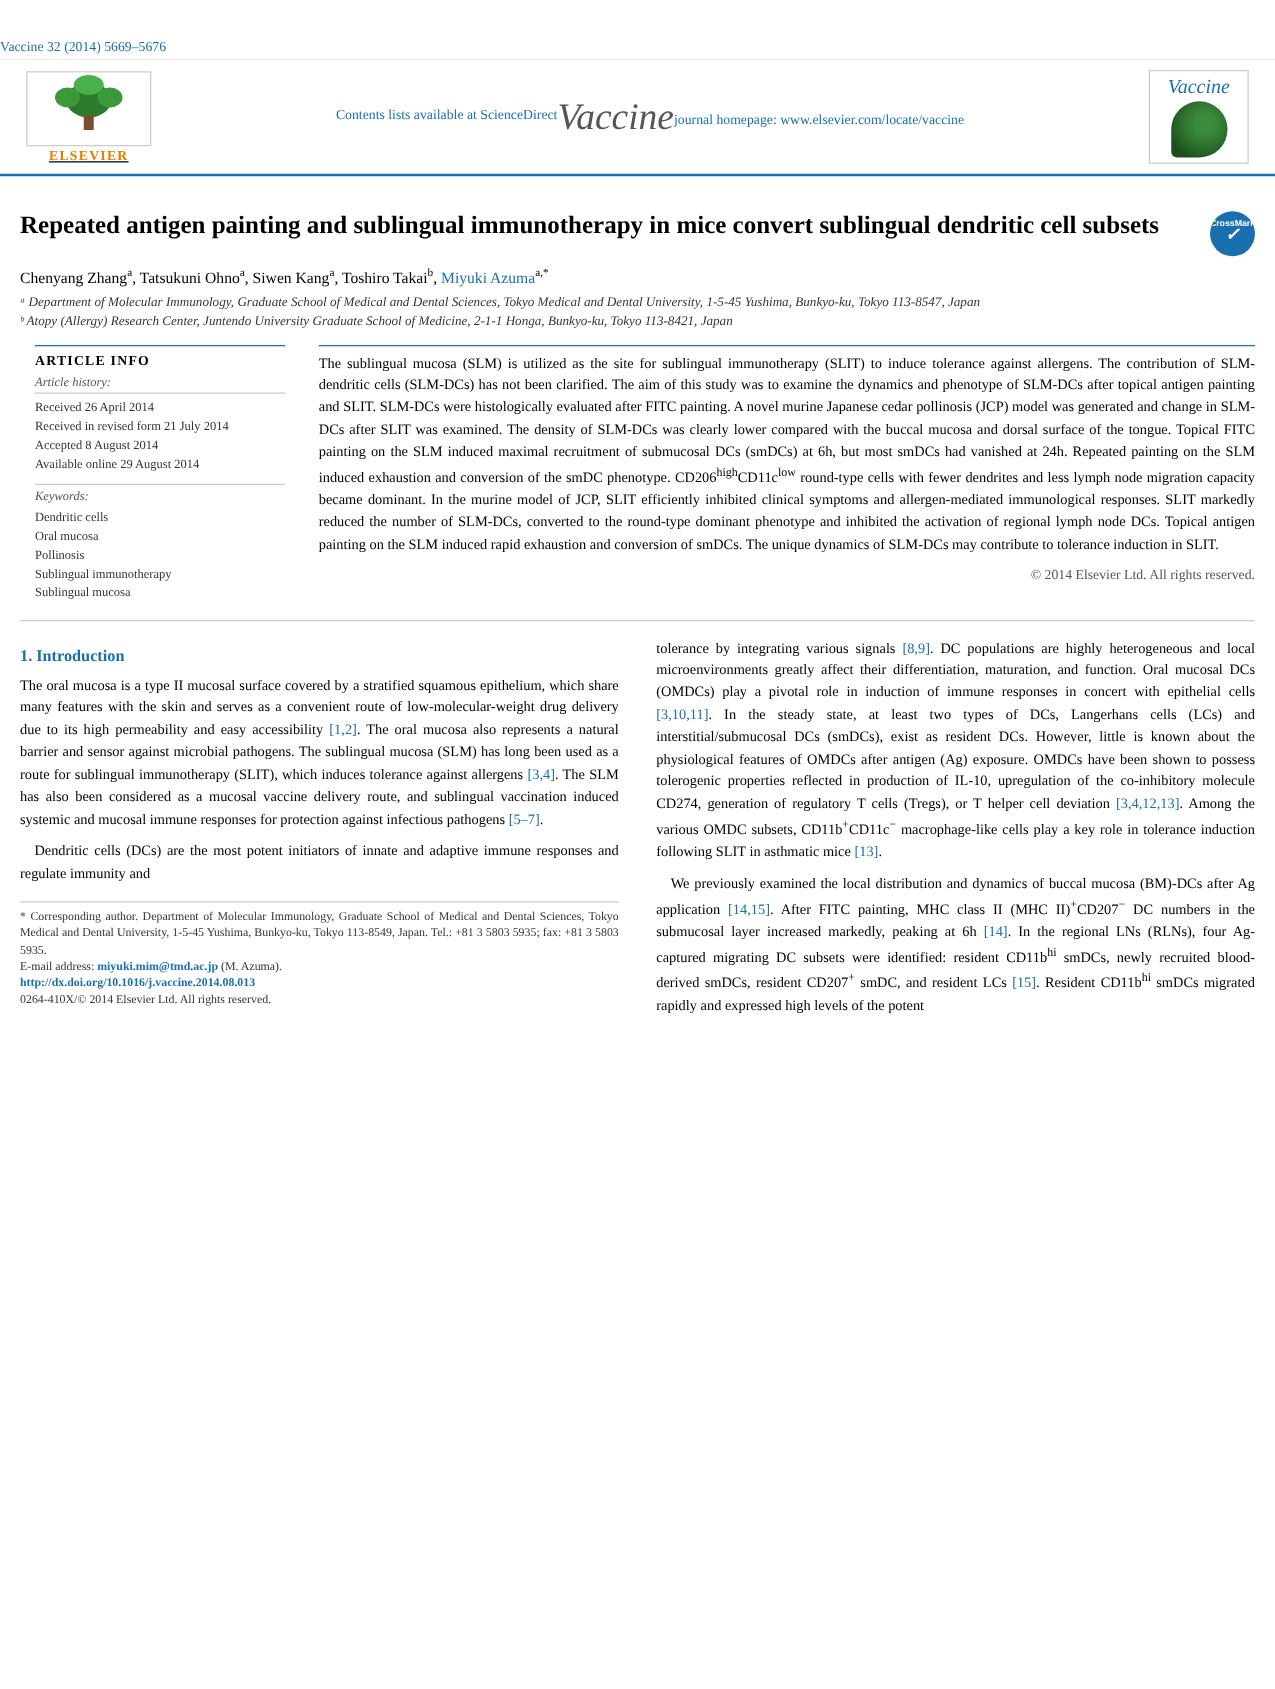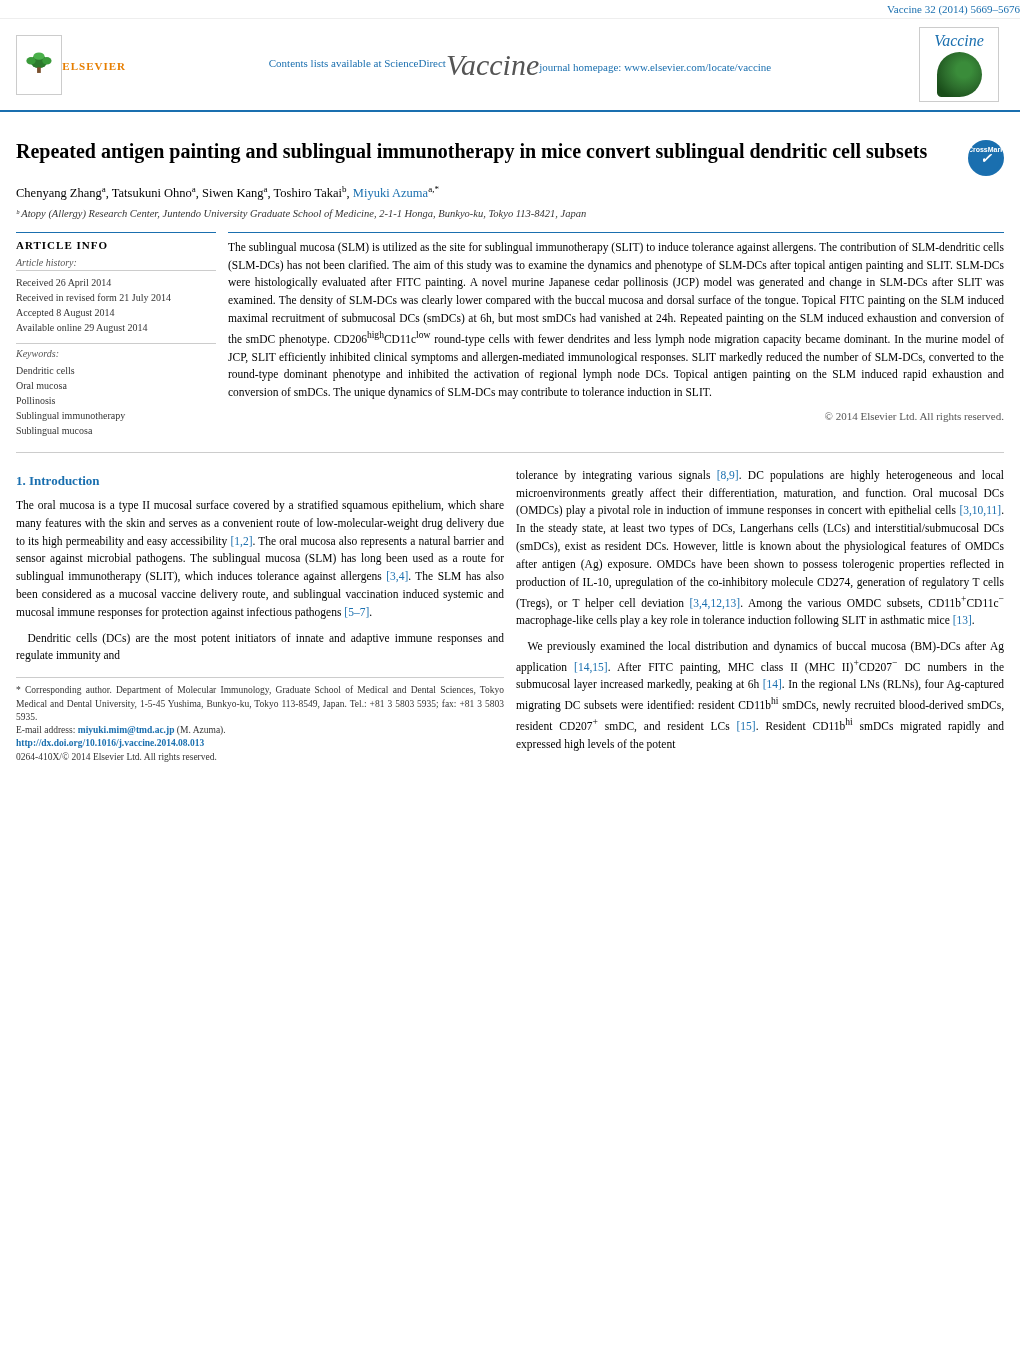--- a/index.html
+++ b/index.html
@@ -13,25 +13,26 @@
     }
     .header-area {
       display: flex;
       align-items: stretch;
       border-bottom: 2px solid #1a6faf;
       padding: 8px 16px;
       gap: 10px;
     }
     .elsevier-logo {
       display: flex;
-      flex-direction: row;
+      flex-direction: column;
       align-items: center;
       justify-content: center;
       width: 110px;
       flex-shrink: 0;
+      text-decoration: underline;
     }
     .elsevier-logo .logo-box {
       width: 100px;
       height: 60px;
       background: #fff;
       border: 1px solid #ccc;
       display: flex;
       align-items: center;
       justify-content: center;
       overflow: hidden;
@@ -150,22 +151,23 @@
     }
     .affiliations {
       font-size: 10.5px;
       color: #333;
       margin-bottom: 10px;
       font-style: italic;
       line-height: 1.4;
     }
     .two-col {
       display: flex;
-      gap: 12px;
+      gap: 27px;
       margin-top: 10px;
+      margin-left: 12px;
     }
     .article-info {
       width: 200px;
       flex-shrink: 0;
       border-top: 1px solid #1a6faf;
       padding-top: 6px;
     }
     .article-info h3 {
       font-size: 11px;
       font-weight: bold;
@@ -231,21 +233,21 @@
       text-align: right;
       margin-top: 8px;
     }
     .divider {
       border: none;
       border-top: 1px solid #ccc;
       margin: 14px 0;
     }
     .body-columns {
       display: flex;
-      gap: 12px;
+      gap: 30px;
       margin-top: 6px;
     }
     .body-col {
       flex: 1;
       font-size: 11.5px;
       line-height: 1.55;
       color: #000;
       text-align: justify;
     }
     .body-col h2 {
@@ -273,23 +275,24 @@
       color: #333;
       line-height: 1.4;
     }
     .footnote-area .fn-link {
       color: #1a6faf;
       font-weight: bold;
     }
     .vol-info {
       font-size: 11px;
       color: #1a6faf;
-      text-align: right;
+      text-align: left;
       padding: 3px 0;
       border-bottom: 1px solid #eee;
+      margin-top: 29px;
     }
   </style>
 </head>
 <body>
 
 <div class="vol-info">
   <span>Vaccine 32 (2014) 5669–5676</span>
 </div>
 
 <div class="header-area">
@@ -348,20 +351,21 @@
 
   <div class="authors">
     <span>Chenyang Zhang</span><sup>a</sup>,
     <span>Tatsukuni Ohno</span><sup>a</sup>,
     <span>Siwen Kang</span><sup>a</sup>,
     <span>Toshiro Takai</span><sup>b</sup>,
     <span class="author-link">Miyuki Azuma</span><sup>a,*</sup>
   </div>
 
   <div class="affiliations">
+    <div>ᵃ Department of Molecular Immunology, Graduate School of Medical and Dental Sciences, Tokyo Medical and Dental University, 1-5-45 Yushima, Bunkyo-ku, Tokyo 113-8547, Japan</div>
     <div>ᵇ Atopy (Allergy) Research Center, Juntendo University Graduate School of Medicine, 2-1-1 Honga, Bunkyo-ku, Tokyo 113-8421, Japan</div>
   </div>
 
   <div class="two-col">
 
     <div class="article-info">
       <h3>ARTICLE INFO</h3>
       <div class="info-section">
         <div class="info-label">Article history:</div>
         <div class="info-row">Received 26 April 2014</div>

